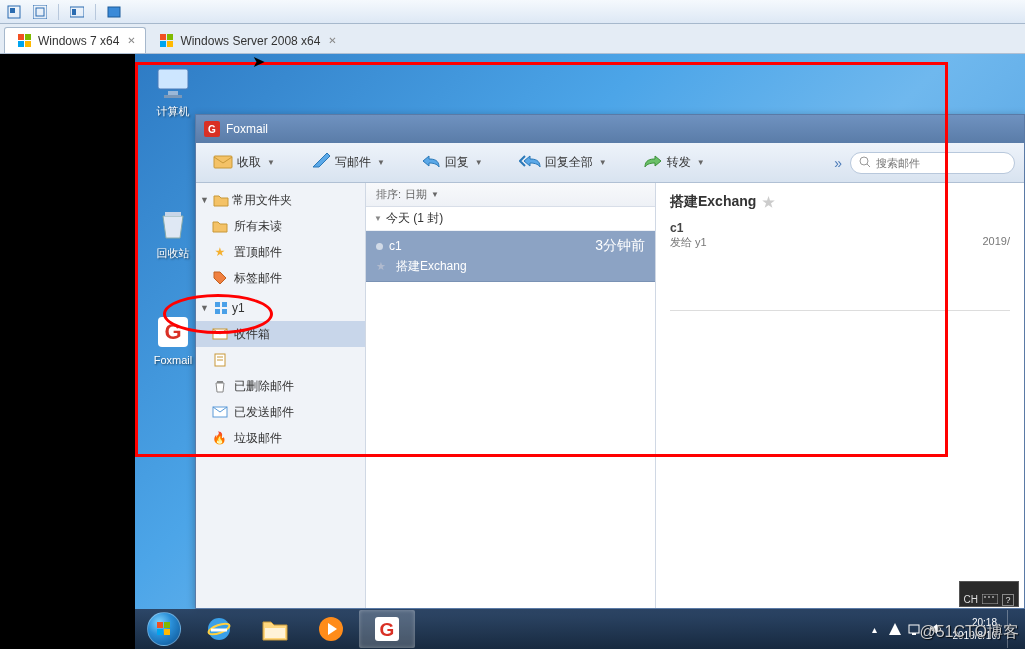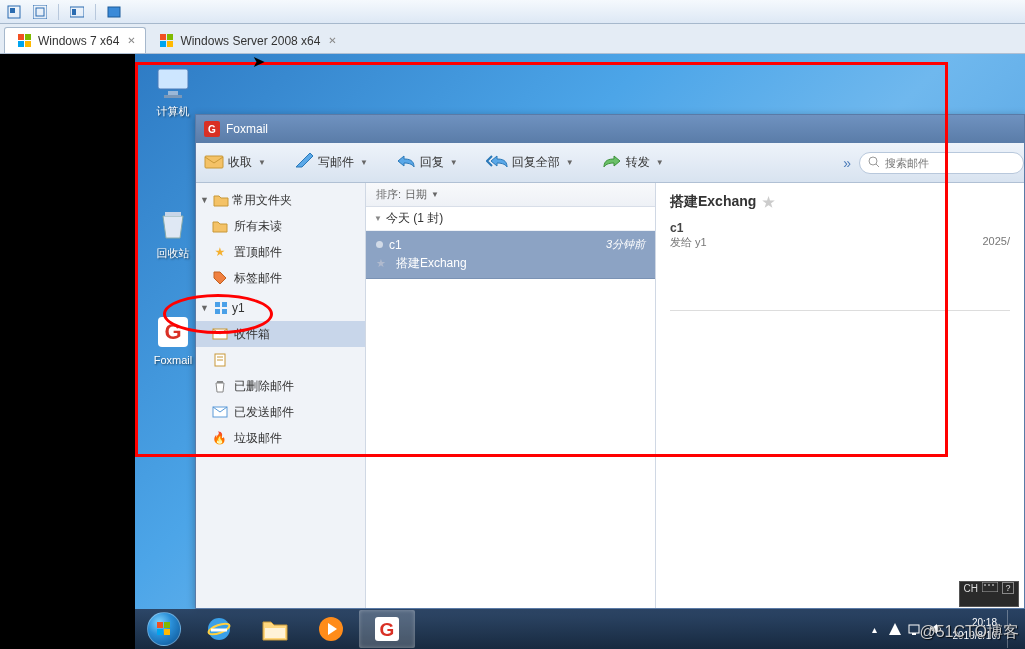--- a/index.html
+++ b/index.html
@@ -28,21 +28,21 @@
     
     
     .red-box { position: absolute; top: 8px; left: 0px; width: 813px; height: 395px; border: 3px solid #ff0000; pointer-events: none; z-index: 50; }
     .red-circle { position: absolute; top: 240px; left: 28px; width: 110px; height: 40px; border: 3px solid #ff0000; border-radius: 50%; pointer-events: none; z-index: 51; }
     
     
     .foxmail-win { position: absolute; top: 60px; left: 60px; right: 0; bottom: 40px; background: #fff; border: 1px solid #5a7aa6; box-shadow: 0 2px 8px rgba(0,0,0,0.3); display: flex; flex-direction: column; }
     .fm-title { height: 28px; background: linear-gradient(#6f92c0, #5a7ca8); color: #fff; display: flex; align-items: center; padding: 0 8px; font-size: 12px; gap: 6px; }
     .fm-logo { width: 16px; height: 16px; background: #d93025; border-radius: 2px; display: flex; align-items: center; justify-content: center; color: #fff; font-size: 10px; font-weight: bold; }
     
-    .fm-toolbar { height: 40px; background: linear-gradient(#eef3fa, #d8e3f0); border-bottom: 1px solid #b0c0d4; display: flex; align-items: center; padding: 0 0; gap: 12px; }
+    .fm-toolbar { height: 40px; background: linear-gradient(#eef3fa, #d8e3f0); border-bottom: 1px solid #b0c0d4; display: flex; align-items: center; padding: 0 9px; gap: 20px; }
     .fm-btn { height: 28px; padding: 0 8px; display: flex; align-items: center; gap: 4px; font-size: 12px; color: #333; cursor: pointer; border-radius: 3px; }
     .fm-btn .drop { font-size: 8px; color: #666; margin-left: 2px; }
     .fm-toolbar-right { margin-left: auto; display: flex; align-items: center; gap: 8px; }
     .fm-more { color: #4a7ab8; cursor: pointer; font-size: 14px; }
     .fm-search { width: 165px; height: 22px; border: 1px solid #b8c8dc; border-radius: 11px; background: #fff; display: flex; align-items: center; padding: 0 8px; gap: 5px; }
     .fm-search input { border: none; outline: none; font-size: 11px; width: 100%; color: #999; background: transparent; }
     
     .fm-body { flex: 1; display: flex; overflow: hidden; }
     
     
@@ -54,21 +54,21 @@
     .fm-folder .arrow { font-size: 9px; color: #666; width: 10px; }
     .fm-folder .fico { width: 16px; height: 16px; display: flex; align-items: center; justify-content: center; }
     
     
     .fm-list { width: 290px; border-right: 1px solid #d0d8e4; background: #fff; display: flex; flex-direction: column; }
     .fm-list-header { height: 24px; background: linear-gradient(#f8f9fb, #eef1f6); border-bottom: 1px solid #d8dee8; display: flex; align-items: center; padding: 5px 10px; font-size: 11px; color: #666; gap: 4px; cursor: pointer; }
     .fm-list-group { height: 24px; background: #fff; border-bottom: 1px solid #eef1f6; display: flex; align-items: center; padding: 0 8px; font-size: 12px; color: #333; gap: 4px; cursor: pointer; }
     .fm-mail-item { padding: 6px 10px; background: #8ca3c4; color: #fff; cursor: pointer; border-bottom: 1px solid #7a92b4; }
     .fm-mail-item .row1 { display: flex; align-items: center; gap: 6px; font-size: 12px; }
     .fm-mail-item .sender { flex: 1; }
-    .fm-mail-item .time { font-size: 11px; font-style: italic; }
+    .fm-mail-item .time { font-size: 14px; }
     .fm-mail-item .row2 { display: flex; align-items: center; gap: 6px; font-size: 12px; margin-top: 3px; }
     .fm-mail-item .subj { padding-left: 4px; }
     
     
     .fm-preview { flex: 1; background: #fff; padding: 10px 14px; font-size: 12px; overflow: hidden; }
     .fm-preview .prev-title { font-size: 14px; font-weight: bold; color: #333; display: flex; align-items: center; gap: 6px; }
     .fm-preview .prev-from { margin-top: 10px; font-size: 12px; font-weight: bold; color: #444; }
     .fm-preview .prev-to { margin-top: 0; font-size: 11px; color: #777; display: flex; }
     .fm-preview .prev-to .dt { margin-left: auto; }
     .fm-preview .prev-hr { margin: 60px 0 12px; border: none; border-top: 1px solid #ddd; }
@@ -79,21 +79,21 @@
     .start-btn { width: 54px; height: 40px; display: flex; align-items: center; justify-content: center; cursor: pointer; }
     .start-orb { width: 34px; height: 34px; border-radius: 50%; background: radial-gradient(circle at 35% 30%, #7fd4ff 0%, #2a8fd8 40%, #0a4f8f 100%); border: 1px solid rgba(255,255,255,0.3); display: flex; align-items: center; justify-content: center; }
     .tb-item { width: 56px; height: 38px; display: flex; align-items: center; justify-content: center; cursor: pointer; border-radius: 2px; }
     .tb-item.active { background: rgba(255,255,255,0.2); box-shadow: inset 0 0 4px rgba(255,255,255,0.3); }
     .tb-tray { margin-left: auto; display: flex; align-items: center; gap: 4px; padding: 0 4px; color: #fff; font-size: 10px; }
     .tb-tray .time { text-align: right; line-height: 1.3; padding: 0 6px; cursor: pointer; }
     .tb-tray .tray-ico { width: 16px; height: 16px; cursor: pointer; display:flex; align-items:center; justify-content:center; }
     .show-desktop { width: 12px; height: 38px; border-left: 1px solid rgba(255,255,255,0.3); cursor: pointer; }
     
     
-    .ime-bar { position: absolute; bottom: 42px; right: 6px; height: 16px; background: #2a2a2a; border: 1px solid #555; display: flex; align-items: flex-end; padding: 12px 4px; gap: 4px; color: #ddd; font-size: 10px; }
+    .ime-bar { position: absolute; bottom: 42px; right: 6px; height: 16px; background: #2a2a2a; border: 1px solid #555; display: flex; align-items: flex-start; padding: 12px 4px; gap: 4px; color: #ddd; font-size: 10px; }
     
     
     .watermark { position: absolute; bottom: 6px; right: 6px; color: #ccc; font-size: 16px; text-shadow: 1px 1px 1px rgba(0,0,0,0.8); z-index: 100; }
     
     .star-ico { color: #ccc; }
     .dot-unread { width: 7px; height: 7px; border-radius: 50%; background: #fff; opacity: 0.6; }
     .star-gray { color: #b0bace; font-size: 11px; }
     
     
     .cursor-arrow { position: absolute; top: -2px; left: 252px; color: #000; font-size: 16px; z-index: 60; pointer-events:none; }
@@ -355,21 +355,21 @@
         </div>
 
         <div class="fm-preview">
           <div class="prev-title">
             <span>搭建Exchang</span>
             <span class="star-ico">★</span>
           </div>
           <div class="prev-from">c1</div>
           <div class="prev-to">
             <span><span>发给</span> <span>y1</span></span>
-            <span class="dt">2025/</span>
+            <span class="dt">2019/</span>
           </div>
           <hr class="prev-hr">
         </div>
       </div>
     </div>
 
     <div class="ime-bar">
       <span>CH</span>
       <span><svg width="16" height="10">
             <rect x="0" y="0" width="16" height="10" fill="none" stroke="#aaa"></rect>

